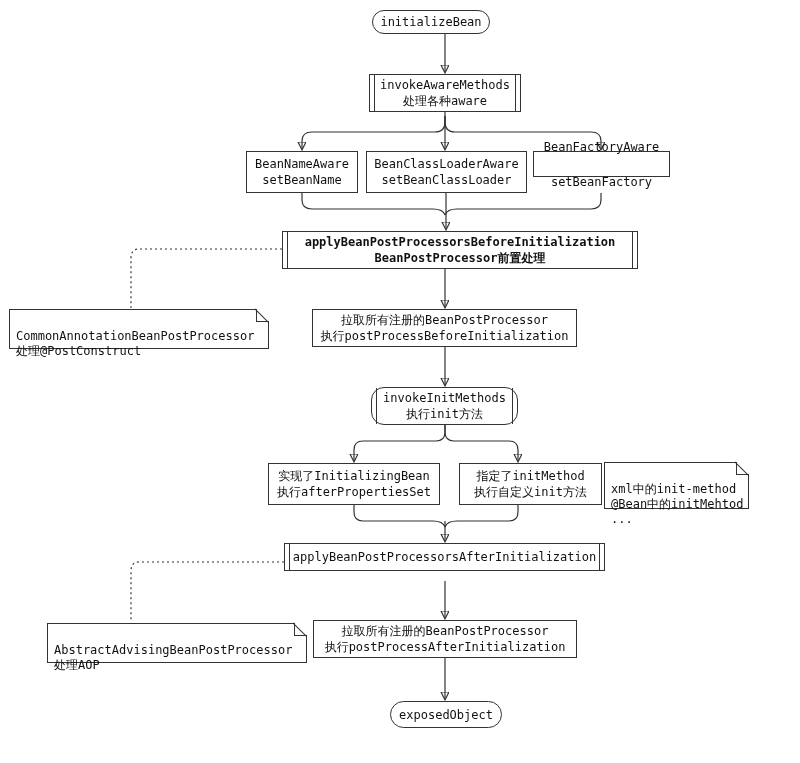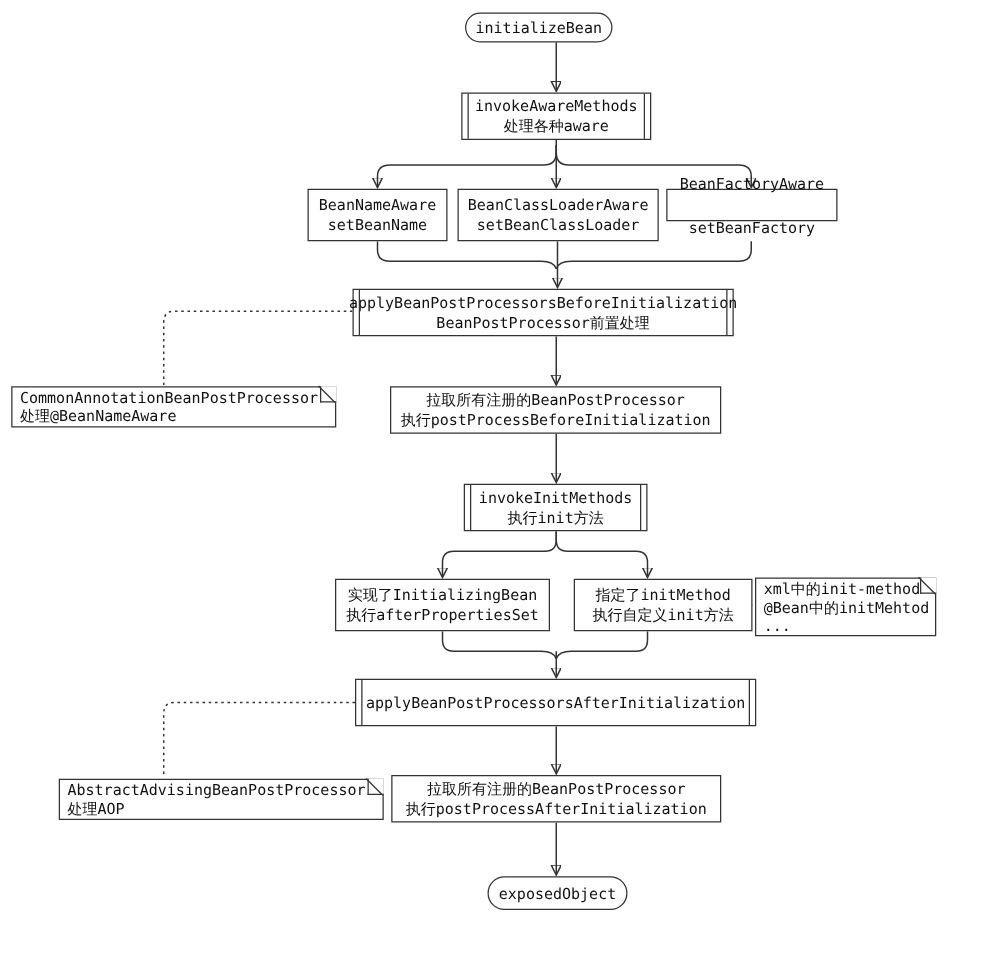--- a/index.html
+++ b/index.html
@@ -20,46 +20,46 @@
   }
   .pill { border-radius:14px; }
   .subroutine::before, .subroutine::after {
     content:""; position:absolute; top:0; bottom:0; width:1px; background:#333333;
   }
   .subroutine::before { left:4px; }
   .subroutine::after  { right:4px; }
 
   .note {
     align-items:flex-start; justify-content:flex-start; text-align:left;
-    padding:1px 6px; line-height:15px;
+    padding:19px 6px; line-height:15px;
   }
   .note::before {
     content:""; position:absolute; top:-1px; right:-1px; width:13px; height:13px;
     box-sizing:border-box; background:#ffffff;
     border-left:1px solid #333333; border-bottom:1px solid #333333;
   }
   .note::after {
     content:""; position:absolute; top:5px; right:-3px; width:19px; height:0;
     border-top:1px solid #333333; transform:rotate(45deg);
   }
 
   
   .n-start       { left:372px; top:10px;  width:118px; height:24px; }
   .n-invokeaware { left:369px; top:74px;  width:152px; height:38px; }
   .n-beanname    { left:246px; top:151px; width:112px; height:42px; }
   .n-beanclass   { left:366px; top:151px; width:161px; height:42px; }
   .n-beanfactory { left:533px; top:151px; width:137px; height:26px;gap:19px; }
-  .n-applybefore { left:282px; top:231px; width:305px; height:38px; }
+  .n-applybefore { left:282px; top:231px; width:356px; height:38px;font-weight:bold; }
   .n-note1       { left:9px;   top:309px; width:260px; height:33px; }
   .n-pullbefore  { left:312px; top:309px; width:265px; height:38px; }
-  .n-invokeinit  { left:371px; top:387px; width:147px; height:38px; }
+  .n-invokeinit  { left:371px; top:387px; width:147px; height:38px;border-radius:13px; }
   .n-initbean    { left:268px; top:463px; width:172px; height:42px; }
   .n-initmethod  { left:459px; top:463px; width:143px; height:42px; }
   .n-note2       { left:604px; top:462px; width:145px; height:47px; }
-  .n-applyafter  { left:284px; top:543px; width:321px; height:38px; }
+  .n-applyafter  { left:284px; top:543px; width:321px; height:28px; }
   .n-note3       { left:9px;   top:623px; width:260px; height:33px;margin-left:38px; }
   .n-pullafter   { left:313px; top:620px; width:264px; height:38px; }
   .n-end         { left:390px; top:701px; width:112px; height:27px; }
 </style>
 </head>
 <body>
 
 <div id="canvas">
 
   <svg id="edges" viewBox="0 0 800 763" xmlns="http://www.w3.org/2000/svg">
@@ -123,21 +123,21 @@
     <span>setBeanFactory</span>
   </div>
 
   <div class="node subroutine n-applybefore">
     <span>applyBeanPostProcessorsBeforeInitialization</span>
     <span>BeanPostProcessor前置处理</span>
   </div>
 
   <div class="node note n-note1">
     <span>CommonAnnotationBeanPostProcessor</span>
-    <span>处理@BeanNameAware</span>
+    <span>处理@PostConstruct</span>
   </div>
 
   <div class="node n-pullbefore">
     <span>拉取所有注册的BeanPostProcessor</span>
     <span>执行postProcessBeforeInitialization</span>
   </div>
 
   <div class="node subroutine n-invokeinit">
     <span>invokeInitMethods</span>
     <span>执行init方法</span>

